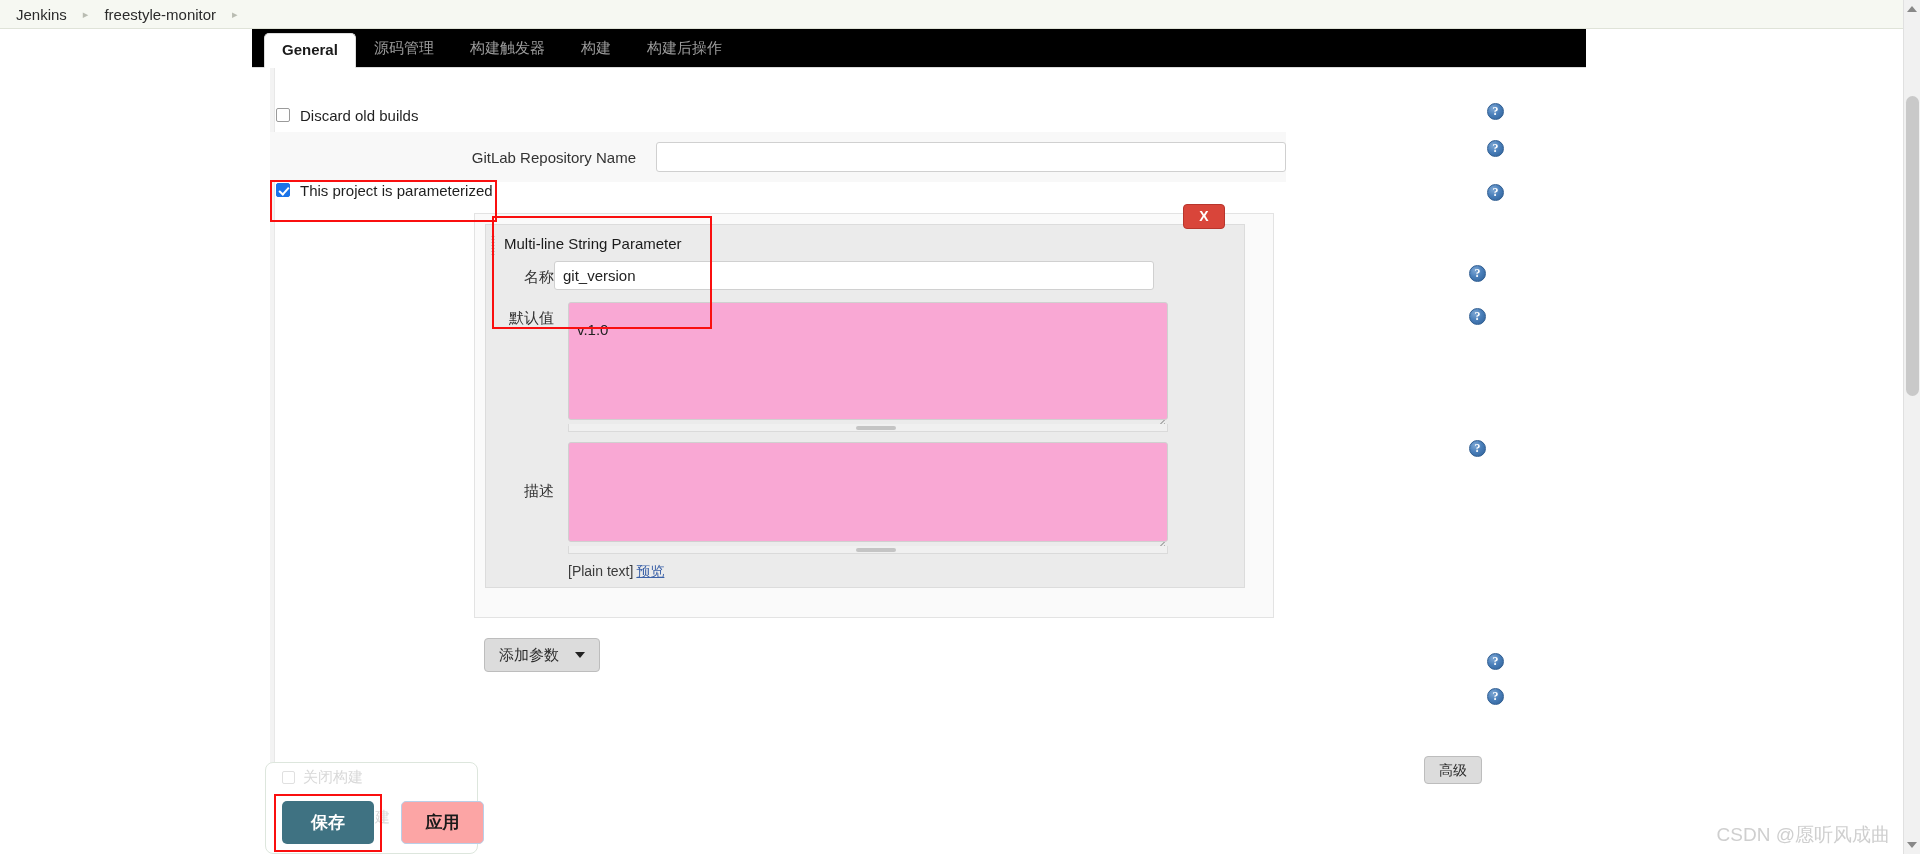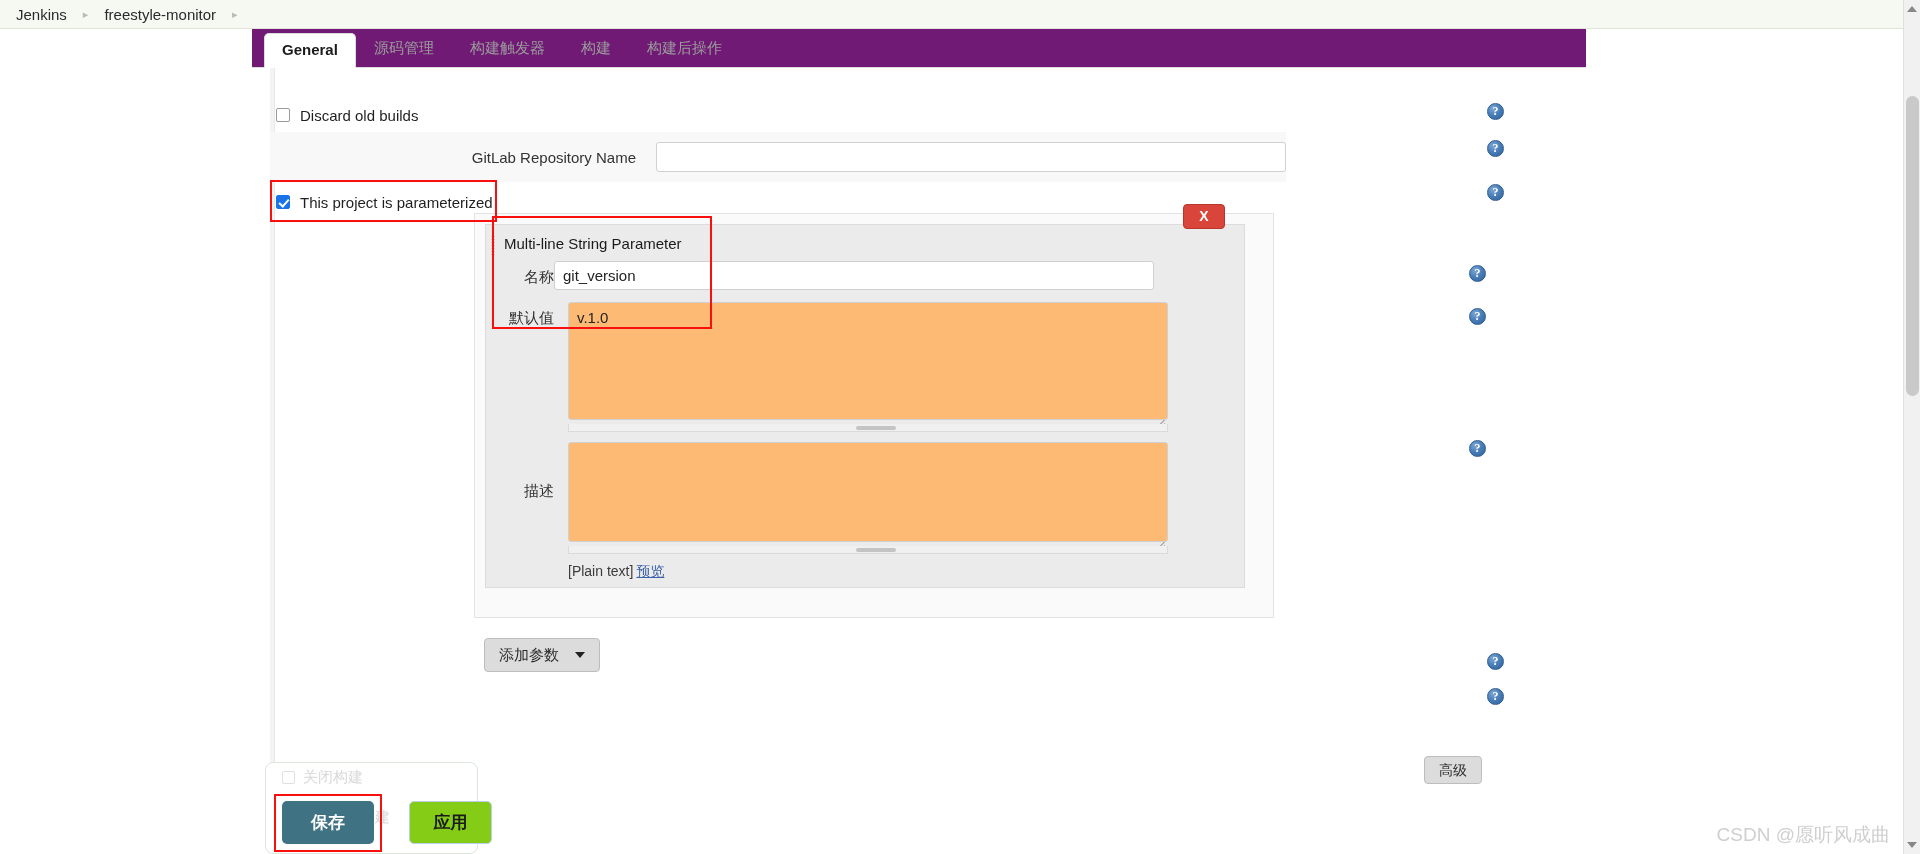--- a/index.html
+++ b/index.html
@@ -55,21 +55,21 @@
     width: 1334px;
     height: 825px;
     background: #fff;
   }
 
   
   .tab-strip {
     position: absolute;
     left: 0; top: 0;
     width: 1334px; height: 39px;
-    background: #701a75;
+    background: #000000;
     border-bottom: 1px solid #dcdcdc;
     display: flex;
     align-items: flex-end;
     padding-left: 12px;
   }
   .tab {
     padding: 8px 18px 9px 18px;
     font-size: 15px;
     color: #9c9c9c;
     cursor: pointer;
@@ -229,24 +229,24 @@
   .p-name-input {
     margin-left: 0;
     width: 600px;
     height: 29px;
   }
   .textarea {
     margin-left: 14px;
     width: 600px;
     border: 1px solid #d0d0d0;
     border-radius: 3px;
-    background: #fdba74;
+    background: #f9a8d4;
     font-size: 15px;
     color: #222;
-    padding: 6px 8px;
+    padding: 18px 8px;
     resize: none;
     font-family: "Liberation Sans", sans-serif;
     outline: none;
     position: relative;
   }
   .ta-wrap { position: relative; margin-left: 14px; }
   .ta-grip {
     position: absolute;
     right: 3px; bottom: 3px;
     width: 9px; height: 9px;
@@ -353,30 +353,29 @@
     color: #fff;
     border: none;
     border-radius: 5px;
     width: 92px; height: 43px;
     font-size: 17px;
     font-weight: bold;
     cursor: pointer;
     font-family: "Liberation Sans", sans-serif;
   }
   .btn-apply {
-    background: #84cc16;
+    background: #fca5a5;
     color: #1a1a1a;
     border: 1px solid #b9cfe8;
     border-radius: 5px;
     width: 83px; height: 43px;
     font-size: 17px;
     font-weight: bold;
     cursor: pointer;
     font-family: "Liberation Sans", sans-serif;
-    margin-left: 8px;
   }
 
   .bottom-misc {
     position: absolute;
     background: #dcdcdc;
     border: 1px solid #bdbdbd;
     border-radius: 4px;
     height: 28px;
     padding: 0 14px;
     font-size: 14px;
@@ -459,21 +458,21 @@
         <span class="cb-label">Discard old builds</span>
       </div>
       <div class="help-icon" style="position:absolute; left:1235px; top:35px;">?</div>
 
       <div class="row row-bg-alt" style="top:64px; height:50px; left:18px; width:1016px; padding-left:6px;">
         <span class="field-label" style="width:360px;">GitLab Repository Name</span>
         <input class="txt-input" style="margin-left: 20px; width: 772px;" value="">
       </div>
       <div class="help-icon" style="position:absolute; left:1235px; top:72px;">?</div>
 
-      <div class="row" style="top:114px; height:40px;">
+      <div class="row" style="top:102px; height:40px;">
         <span class="cbox checked"></span>
         <span class="cb-label">This project is parameterized</span>
       </div>
       <div class="annot" style="left:18px; top:112px; width:227px; height:42px;"></div>
       <div class="help-icon" style="position:absolute; left:1235px; top:116px;">?</div>
 
       <div class="param-area">
 
         <div class="x-btn" style="left:708px; top:-10px;">X</div>
 

